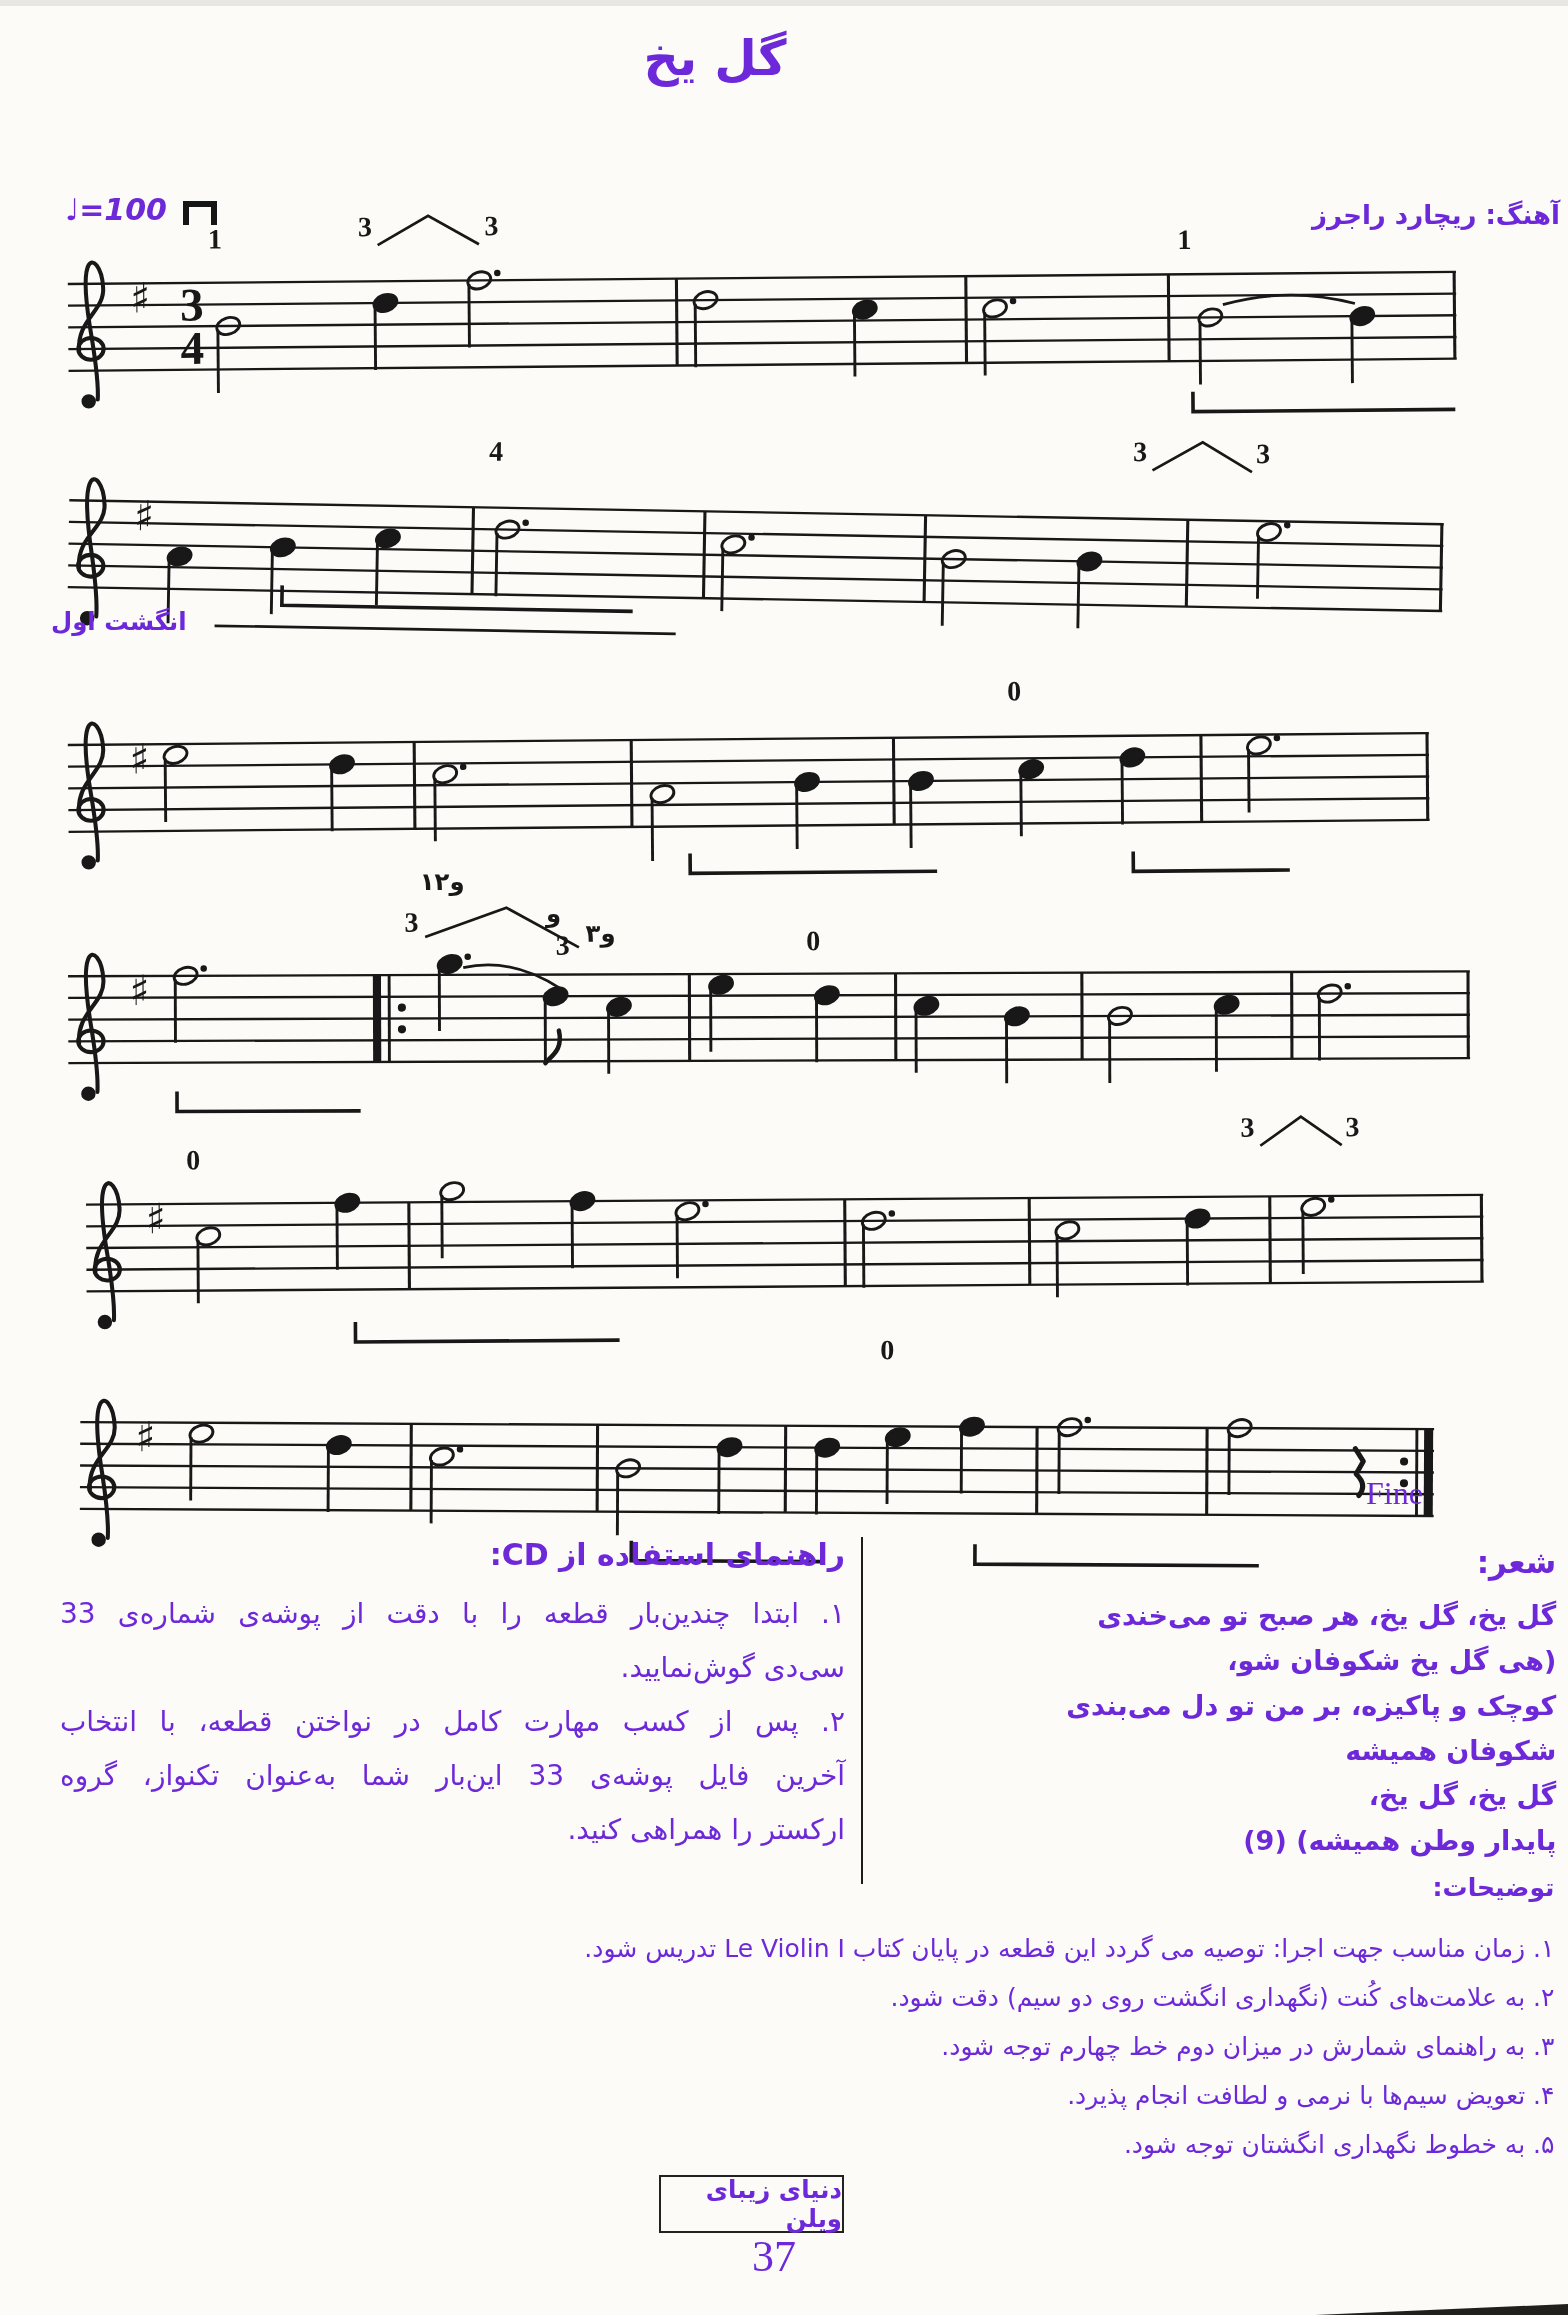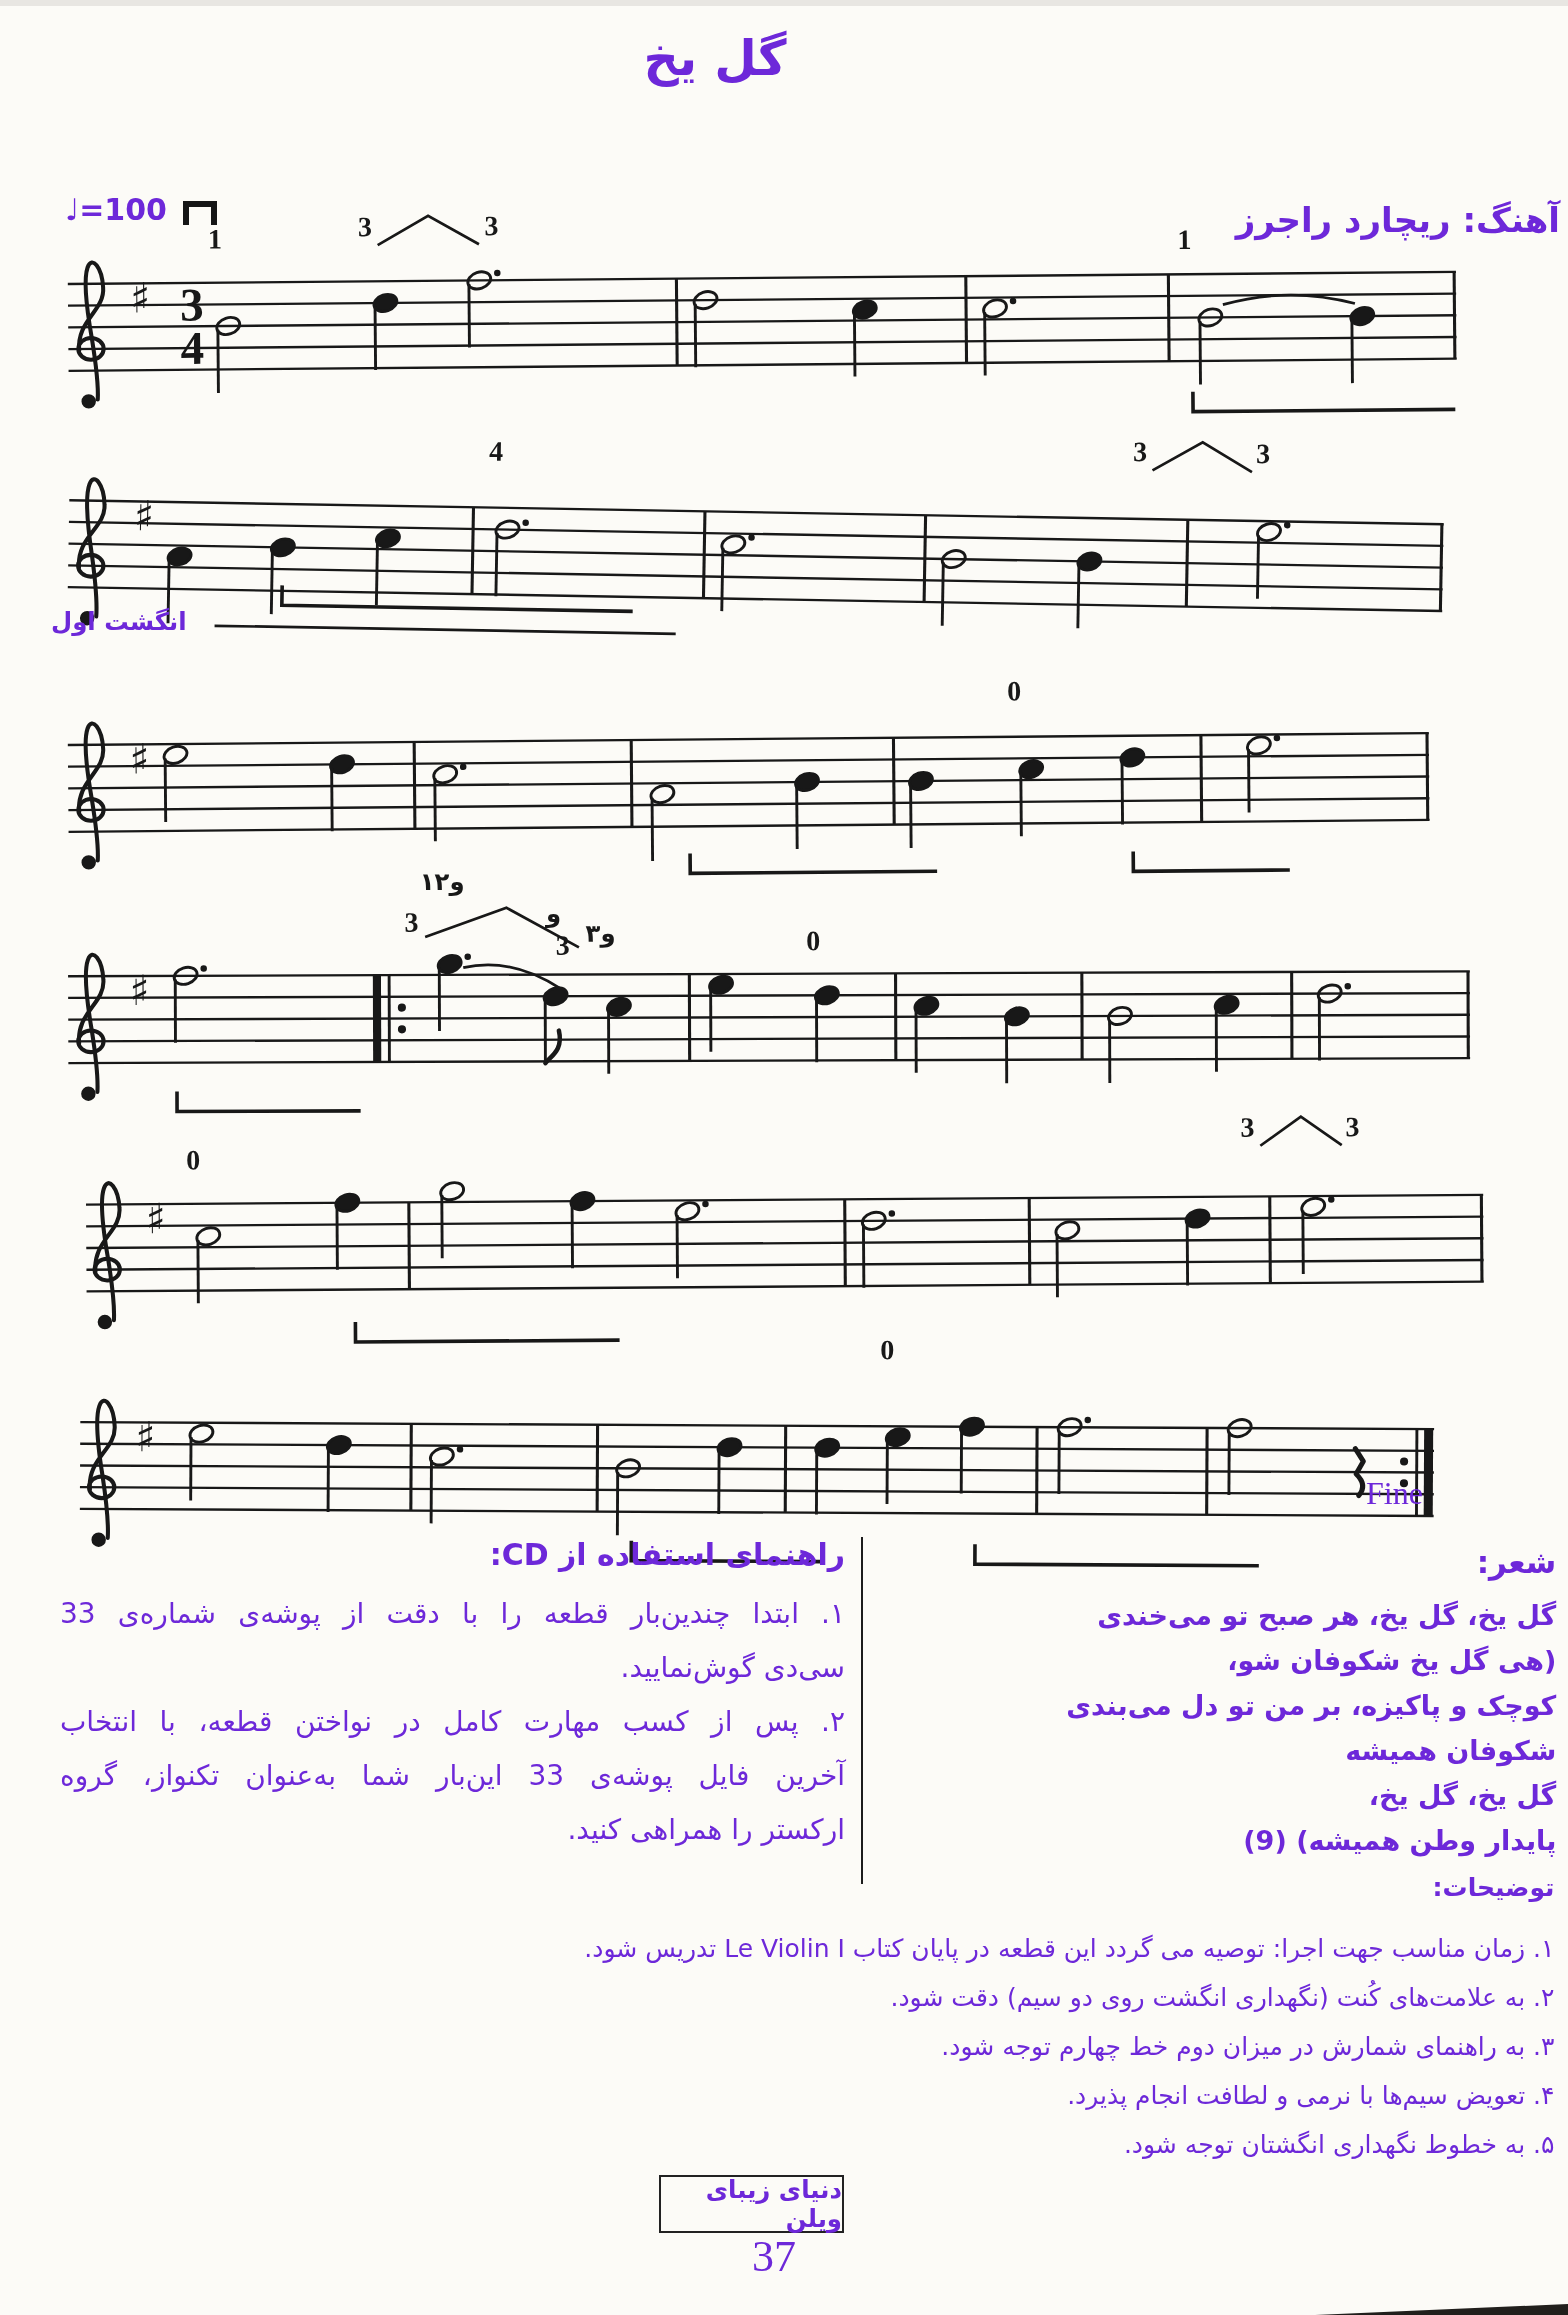--- a/index.html
+++ b/index.html
@@ -8,25 +8,25 @@
     background:#fcfbf7;color:#6d28d9;overflow:hidden;
     font-family:"DejaVu Sans",sans-serif;
   }
   .abs{position:absolute;}
   .title{
     left:561px;top:23.5px;width:308px;text-align:center;
     font-size:49px;font-weight:bold;direction:rtl;
   }
   .composer{
     right:9px;top:194px;width:380px;text-align:right;direction:rtl;
-    font-size:34px;font-weight:bold;
+    font-size:26px;font-weight:bold;
   }
   .tempo{
     left:65px;top:186px;display:flex;align-items:flex-start;
-    font-size:30px;font-weight:bold;font-family:"DejaVu Sans",sans-serif;
+    font-size:30px;font-weight:bold;font-family:"DejaVu Sans",sans-serif;font-style:italic;
   }
   .downbow{
     display:inline-block;width:22px;height:18px;margin-left:16.3px;margin-top:9px;
     border:6.3px solid #161616;border-bottom:none;
   }
   .staff-svg{position:absolute;left:0;width:1569px;height:416px;}
   .first-finger{
     left:51px;top:601px;font-size:24.4px;font-weight:bold;direction:rtl;
   }
   .fine{

